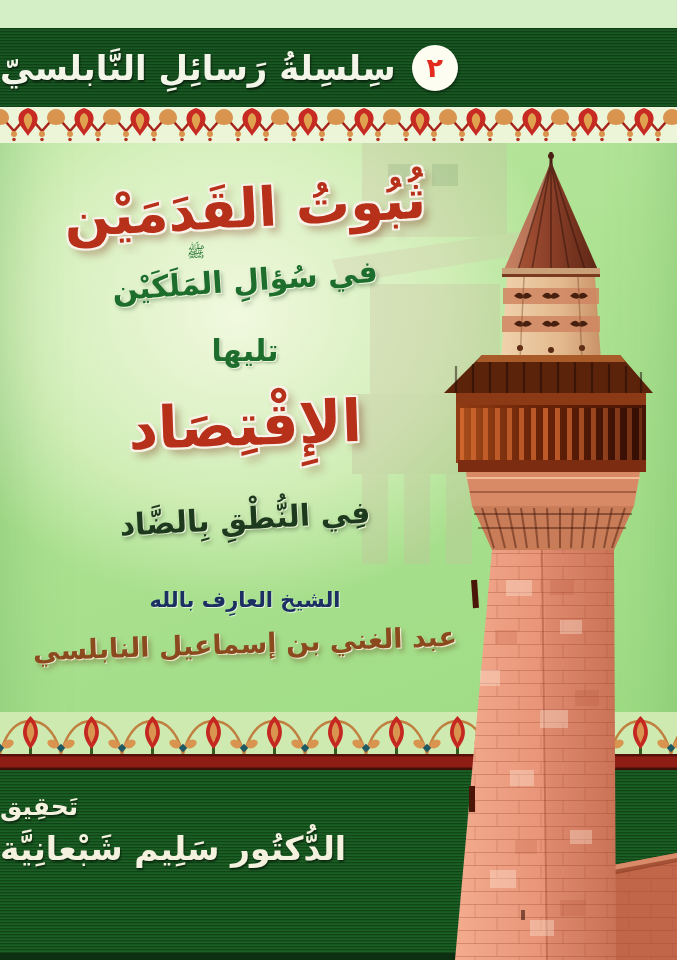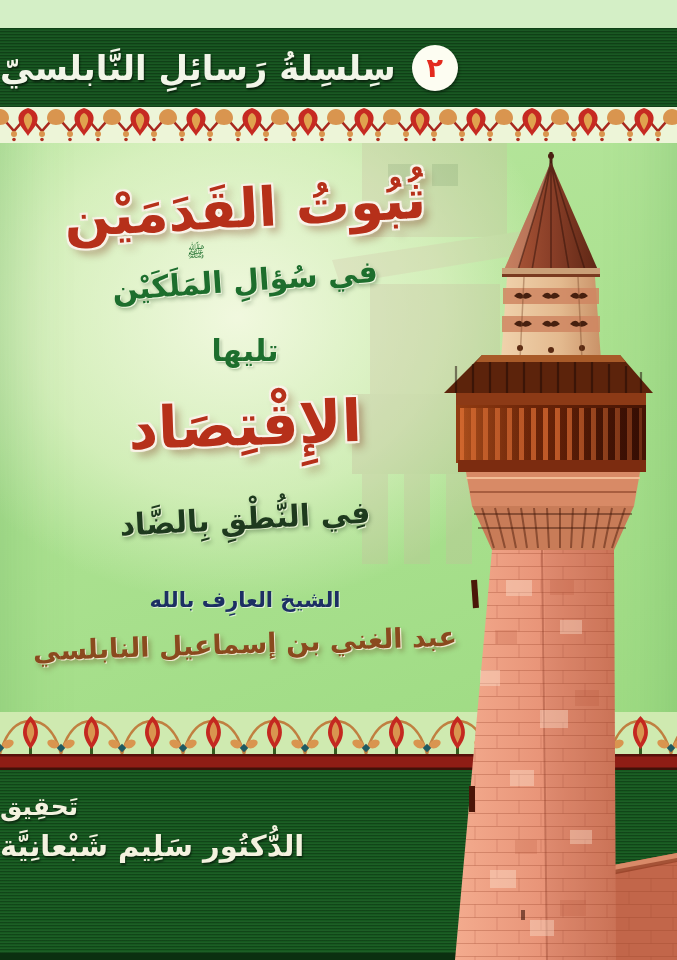--- a/index.html
+++ b/index.html
@@ -33,21 +33,21 @@
   .ornament-top{position:absolute;top:107px;left:0;z-index:2;display:block;}
   .ornament-bottom{position:absolute;top:712px;left:0;z-index:2;display:block;}
   .bottom-band{
     position:absolute;top:770px;left:0;width:677px;height:190px;z-index:2;
     background:#16591f;
     background-image:repeating-linear-gradient(0deg,rgba(0,0,0,.22) 0 1px,rgba(255,255,255,.03) 1px 2px,transparent 2px 3px);
     border-bottom:7px solid #0b2f10;box-sizing:border-box;
   }
   .footer-inner{position:absolute;top:0;left:0;width:515px;text-align:left;color:#f4f2df;}
   .footer-label{margin-top:22px;font-size:25px;font-weight:bold;text-shadow:1px 2px 2px rgba(0,0,0,.5);}
-  .footer-name{margin-top:8px;font-size:29px;font-weight:bold;letter-spacing:1px;text-shadow:1px 2px 2px rgba(0,0,0,.5);}
+  .footer-name{margin-top:8px;font-size:33px;font-weight:bold;letter-spacing:1px;text-shadow:1px 2px 2px rgba(0,0,0,.5);}
   .ghost{position:absolute;top:142px;left:292px;z-index:1;}
   .minaret{position:absolute;top:150px;left:420px;z-index:4;}
   .txt{position:absolute;left:0;width:490px;text-align:center;z-index:3;line-height:1.15;}
   .t-main{top:178px;font-size:54px;font-weight:bold;transform:rotate(-3deg);}
   .red-title{
     color:#b6301a;
     text-shadow:0 0 4px #ffffff,2px 2px 0 #f6efe0,-2px -2px 0 #f6efe0,2px -2px 0 #f6efe0,-2px 2px 0 #f6efe0,5px 6px 8px rgba(110,30,5,.4);
   }
   .t-salut{top:243px;left:176px;width:40px;font-size:15px;color:#1d6e2d;z-index:3;position:absolute;text-align:center;}
   .t-sub1{top:264px;font-size:30px;font-weight:bold;color:#1d6e2d;transform:rotate(-4deg);

